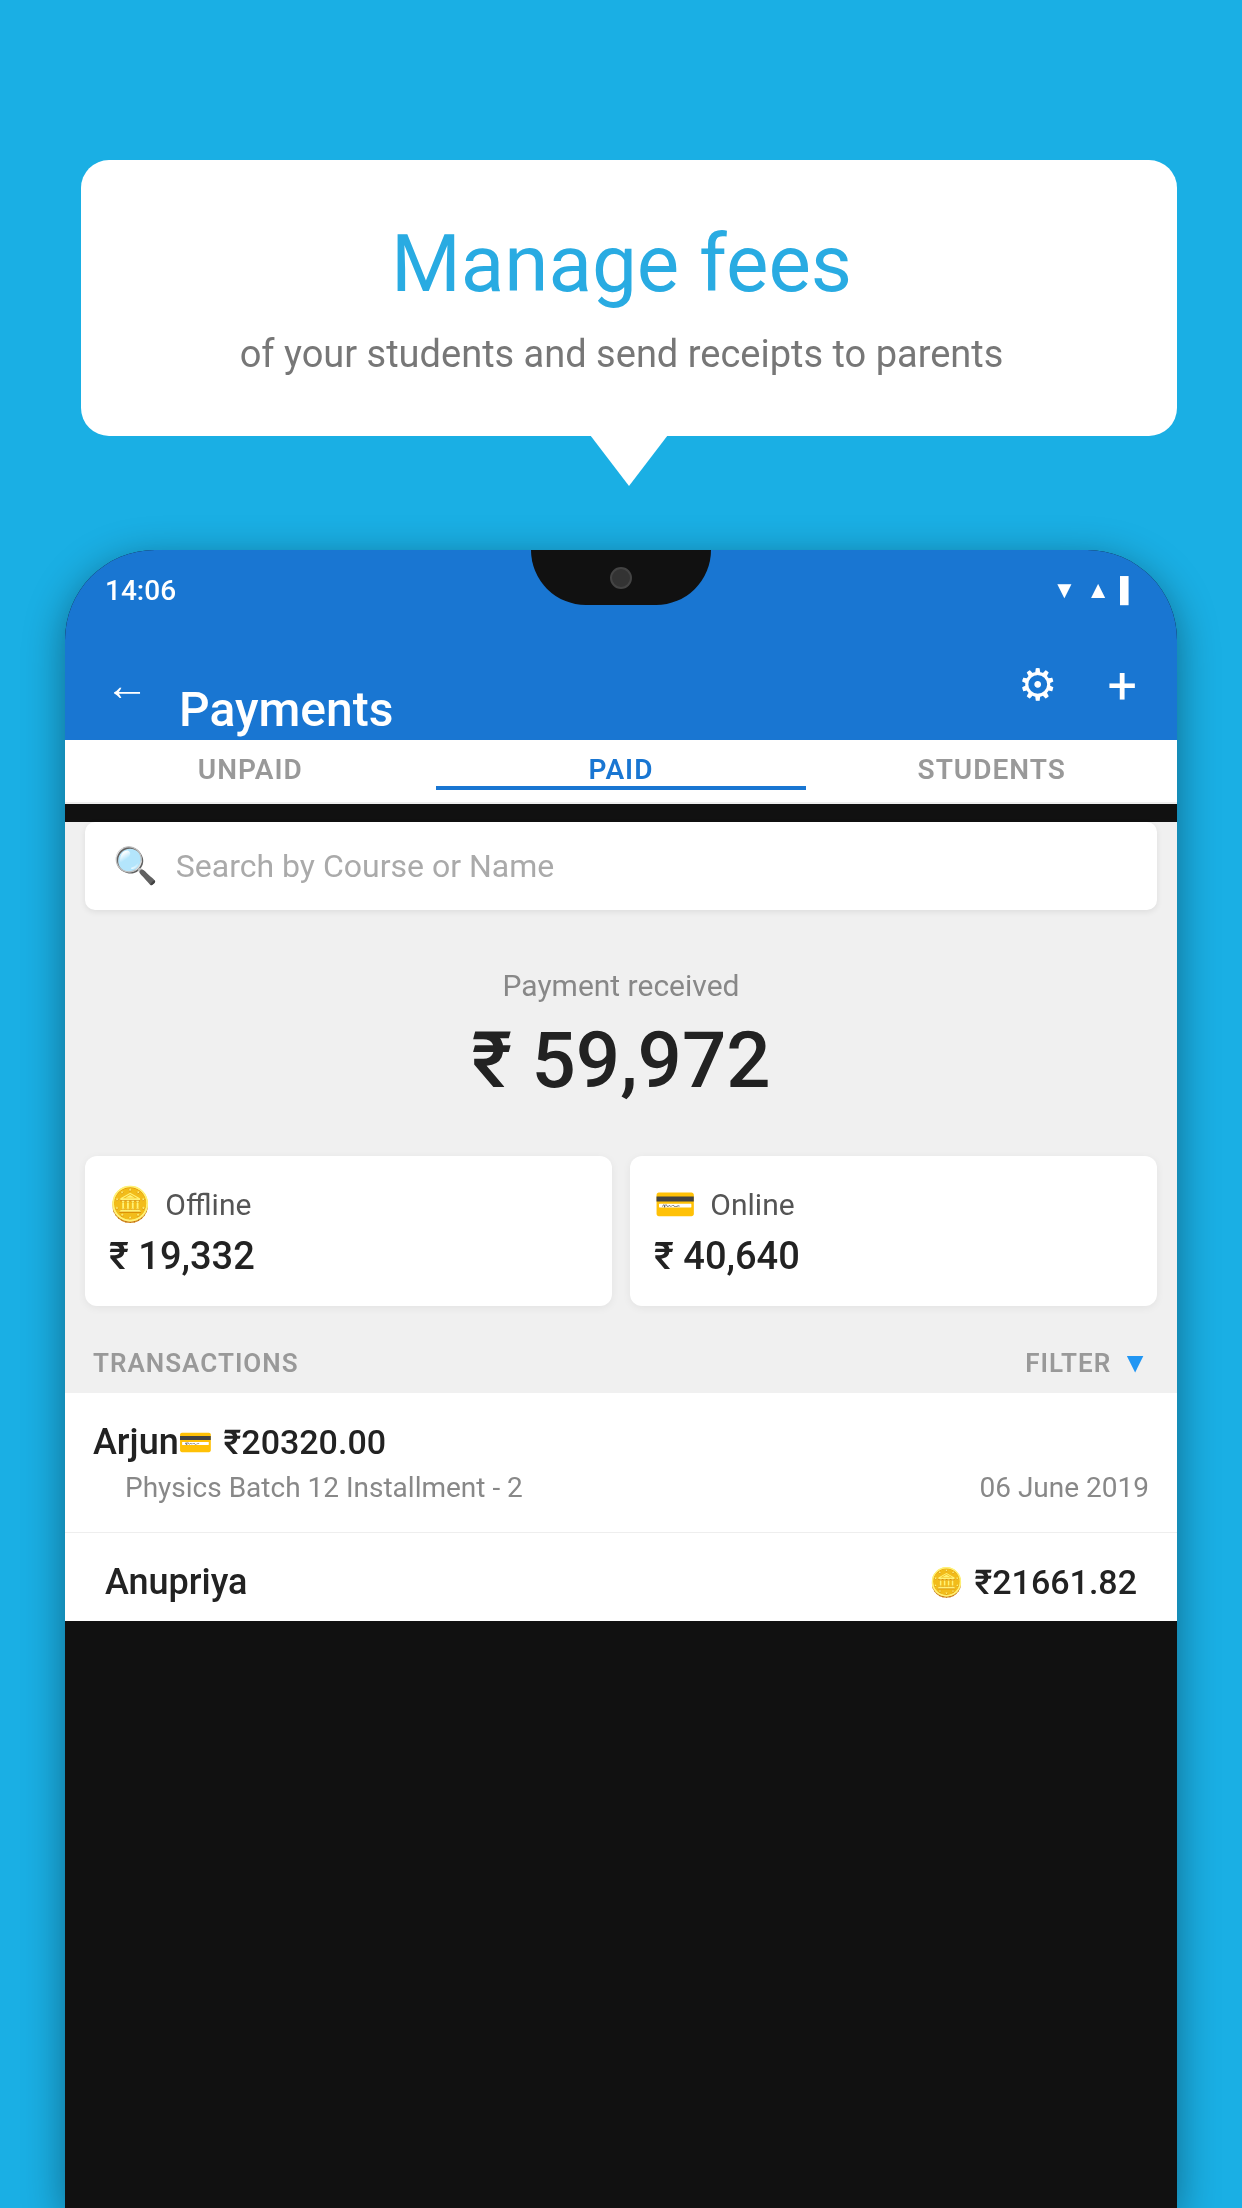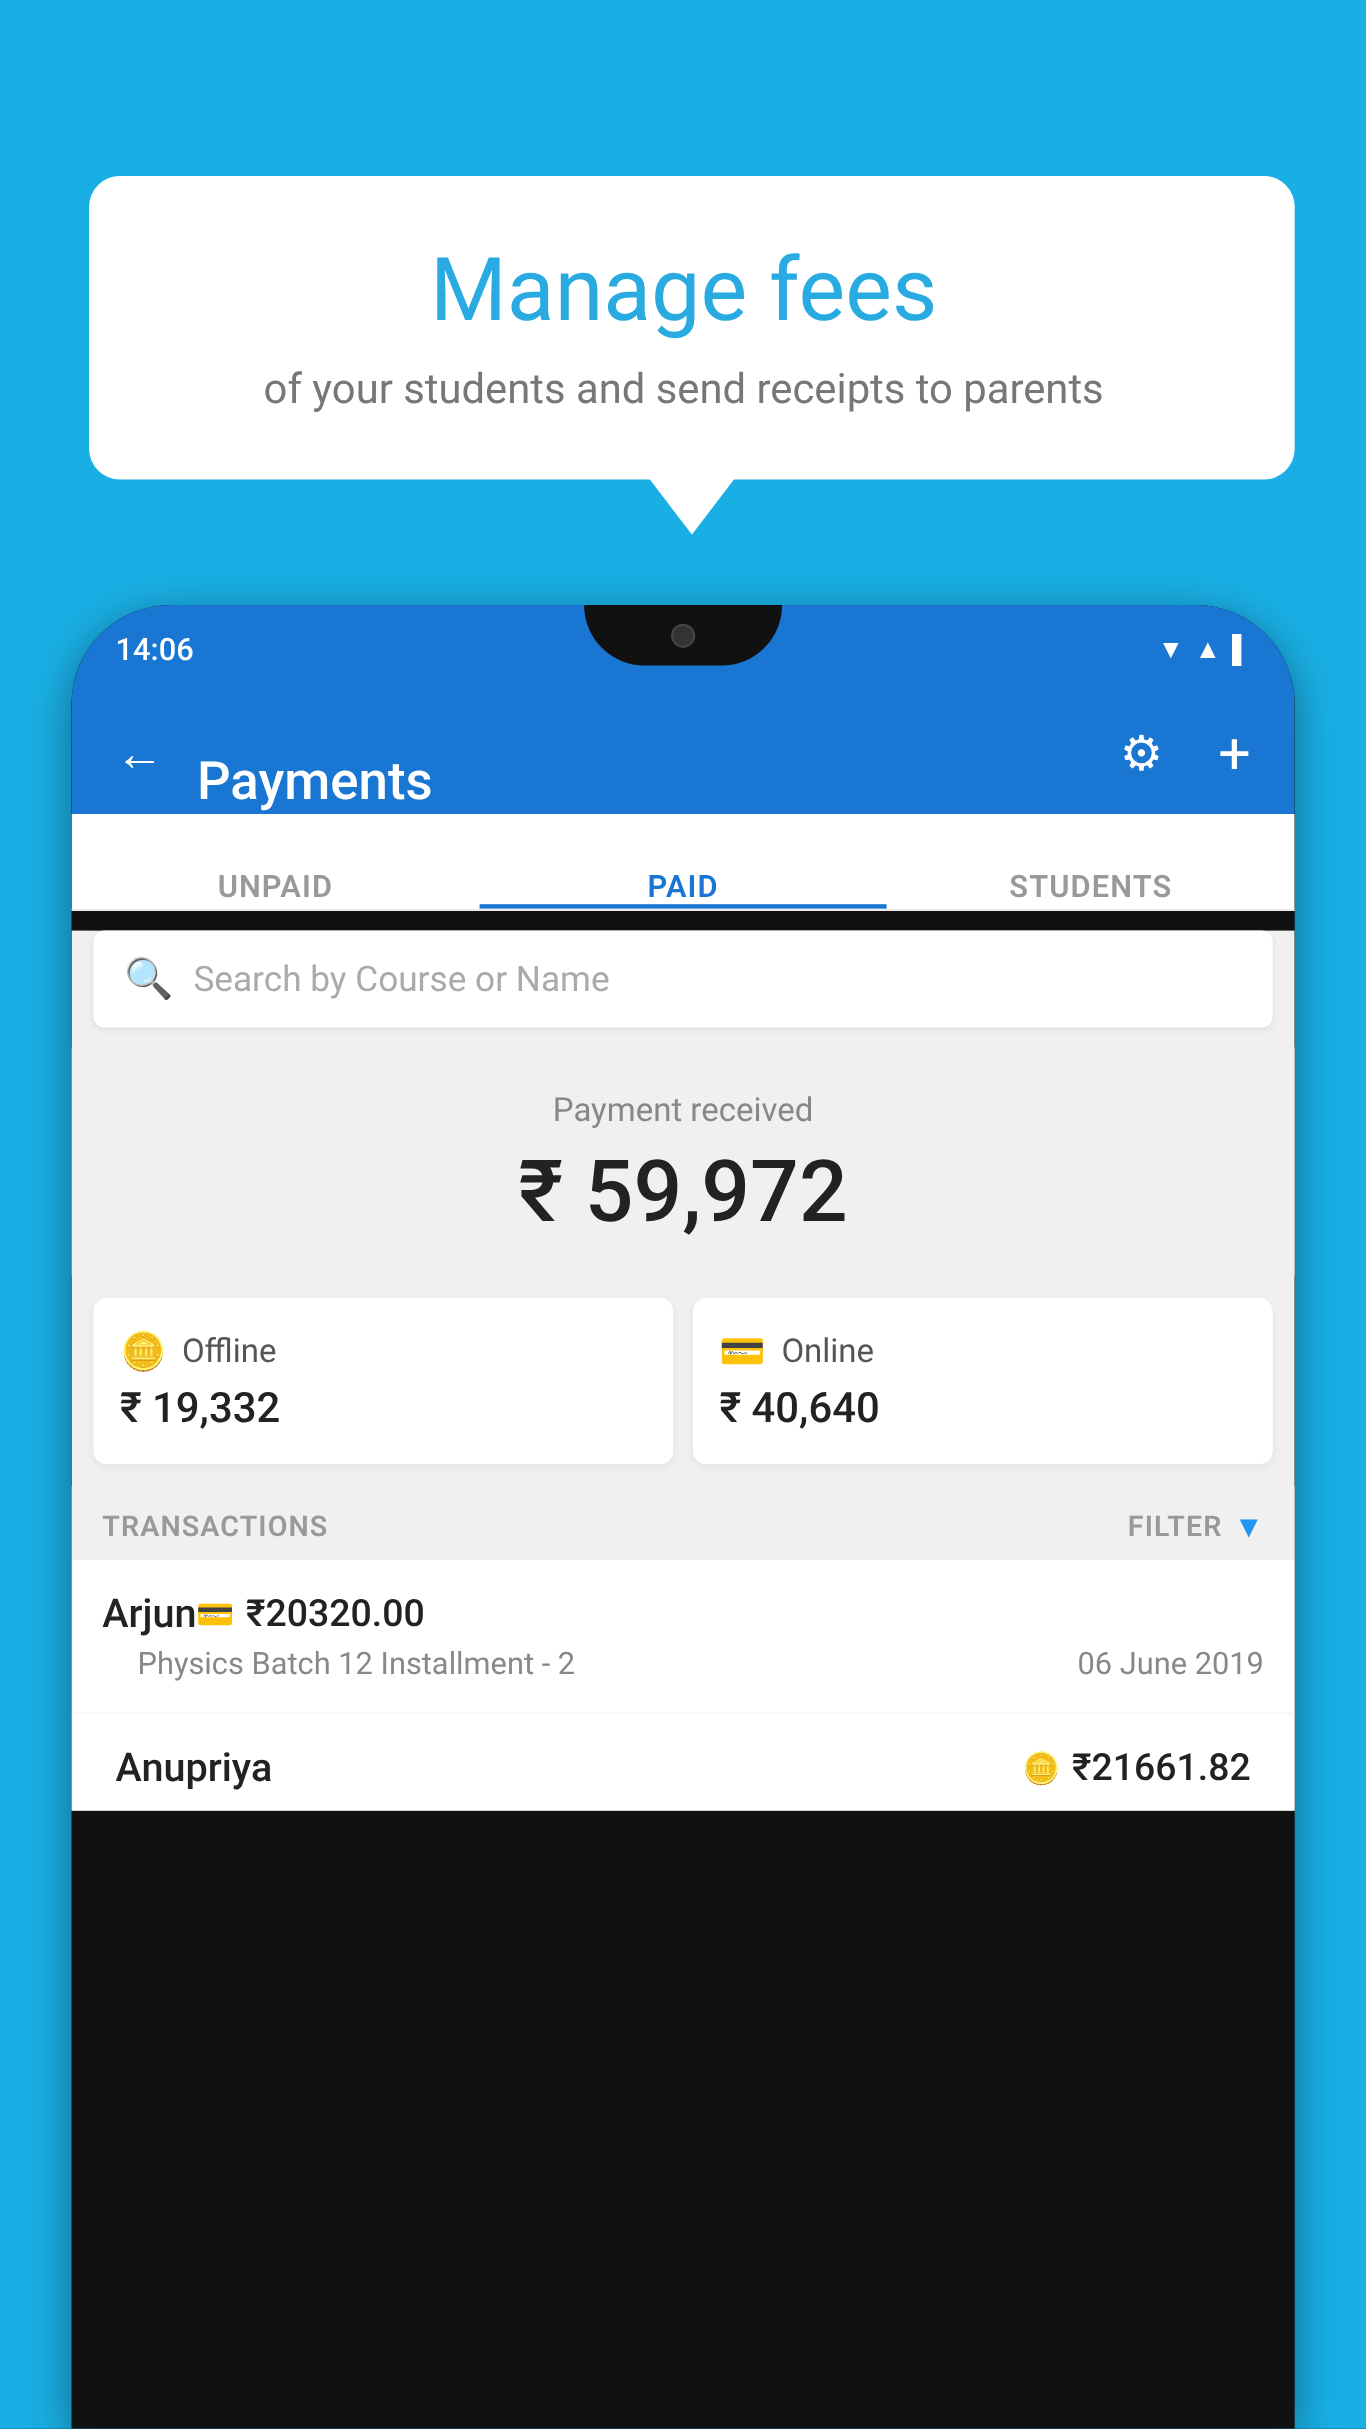--- a/index.html
+++ b/index.html
@@ -138,22 +138,22 @@
       color: white;
       font-size: 52px;
       cursor: pointer;
     }
 
     
     .tabs-bar {
       background: white;
       display: flex;
       border-bottom: 2px solid #eee;
-      height: 88px;
-      align-items: flex-end;
+      height: 64px;
+      align-items: center;
     }
     .tab {
       flex: 1;
       display: flex;
       align-items: center;
       justify-content: center;
       font-size: 28px;
       font-weight: 600;
       color: #999;
       cursor: pointer;

